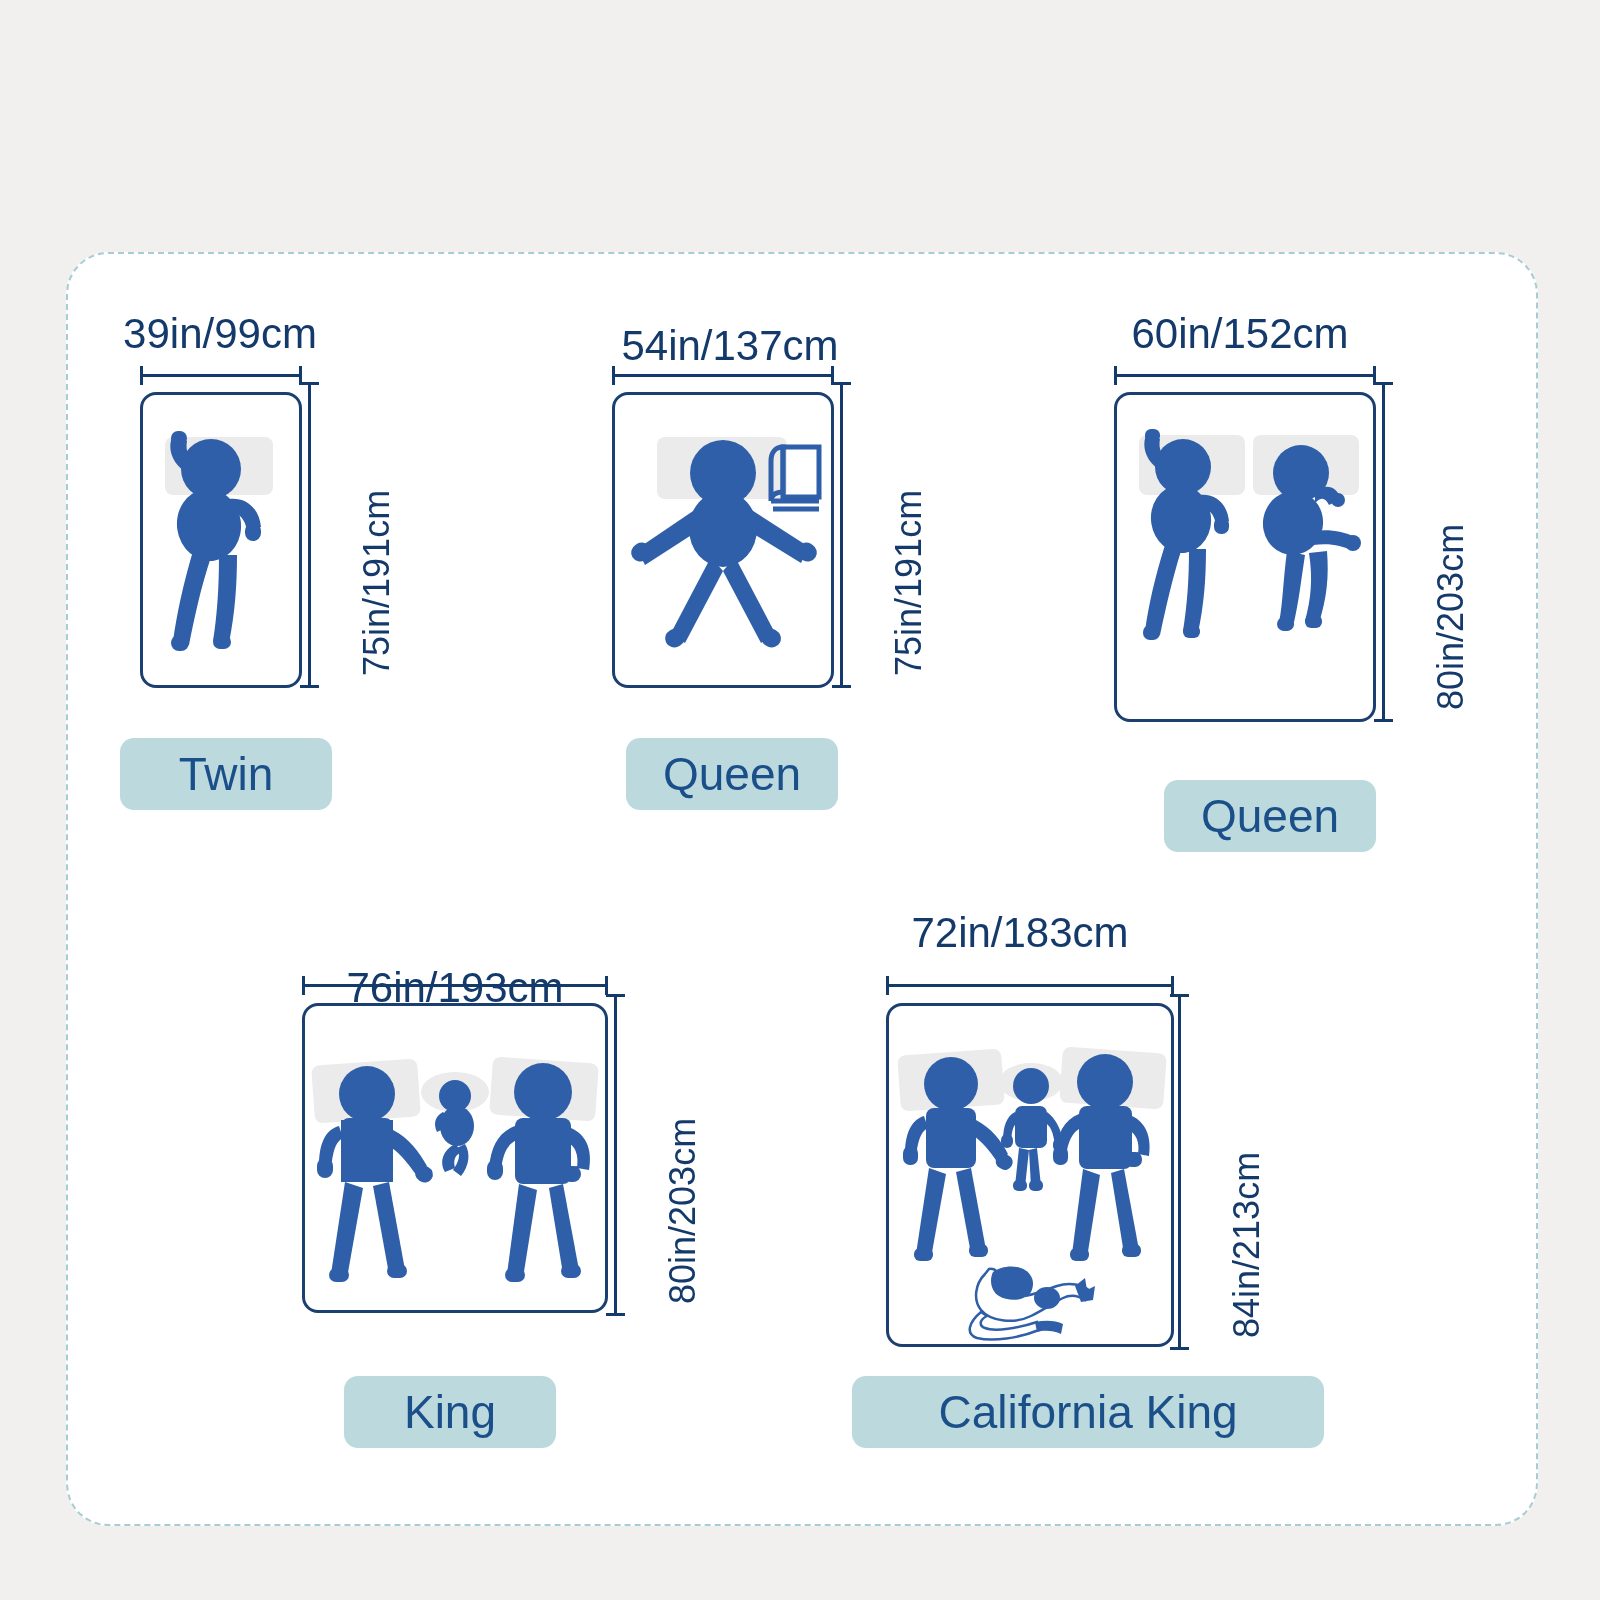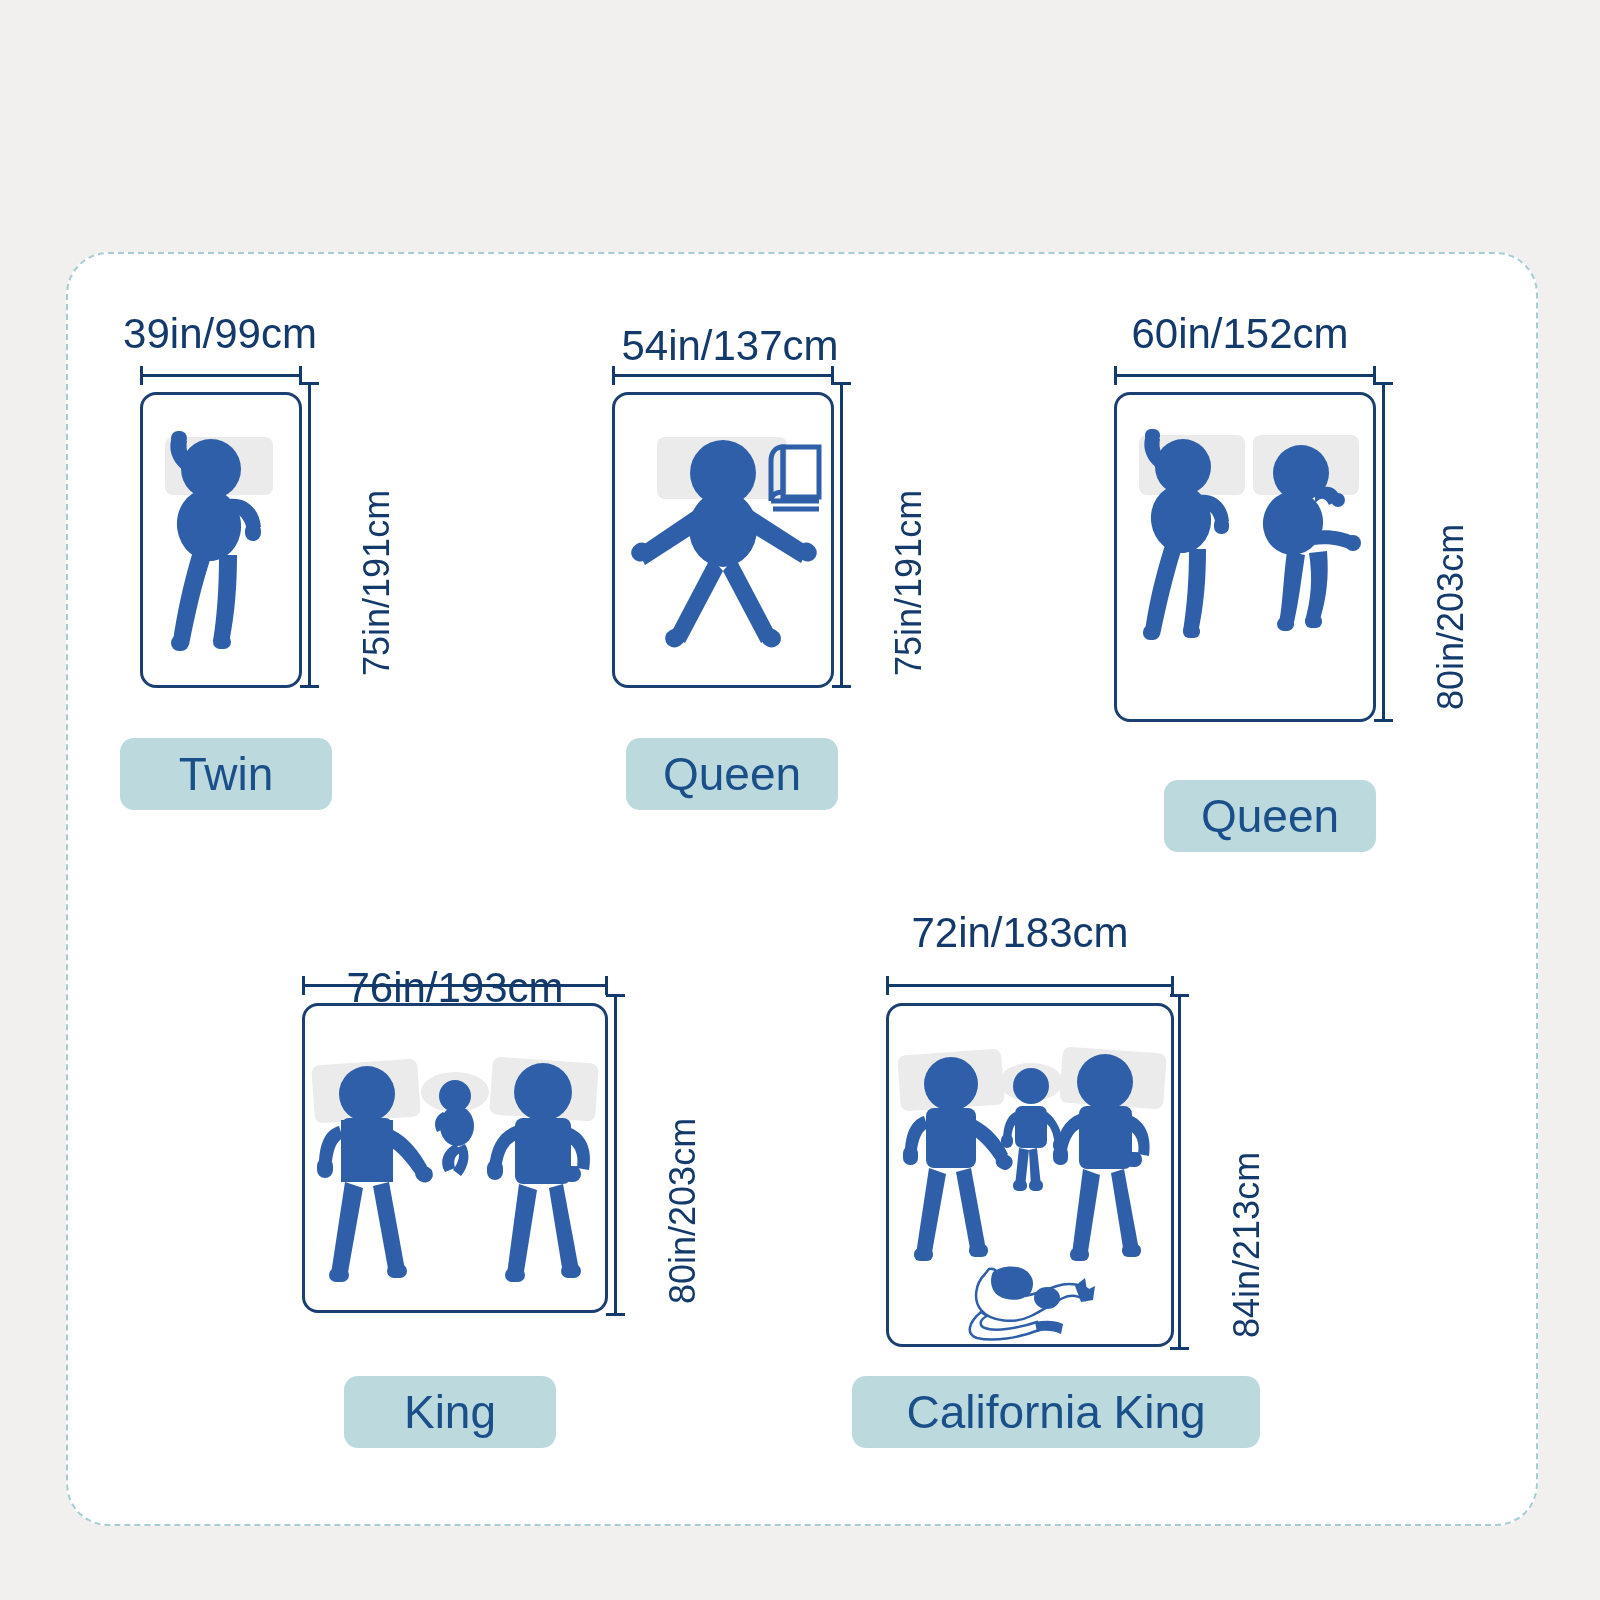--- a/index.html
+++ b/index.html
@@ -357,16 +357,16 @@
                    C102 285 100 274 104 266 Z" fill="#2f5fa8"></path>
           <ellipse cx="158" cy="292" rx="13" ry="11" fill="#2f5fa8"></ellipse>
           <path d="M186 280 L196 272 L198 284 L206 280 L204 294 L192 296 Z" fill="#2f5fa8"></path>
           <path d="M92 306 C80 316 76 328 88 332 C104 336 130 332 150 324 L148 316
                    C130 322 106 326 96 322 C90 320 90 314 98 310 Z" fill="#ffffff" stroke="#2f5fa8" stroke-width="2.5"></path>
           <path d="M146 316 C156 314 166 314 174 318 L172 328 C164 324 154 324 148 326 Z" fill="#2f5fa8"></path>
         </g>
       </svg>
     </div>
 
-    <div class="badge" style="left:852px; top:1376px; width:408px; height:72px;">California King</div>
+    <div class="badge" style="left:852px; top:1376px; width:472px; height:72px;">California King</div>
   </div>
 
 </div>
 
 </body></html>

